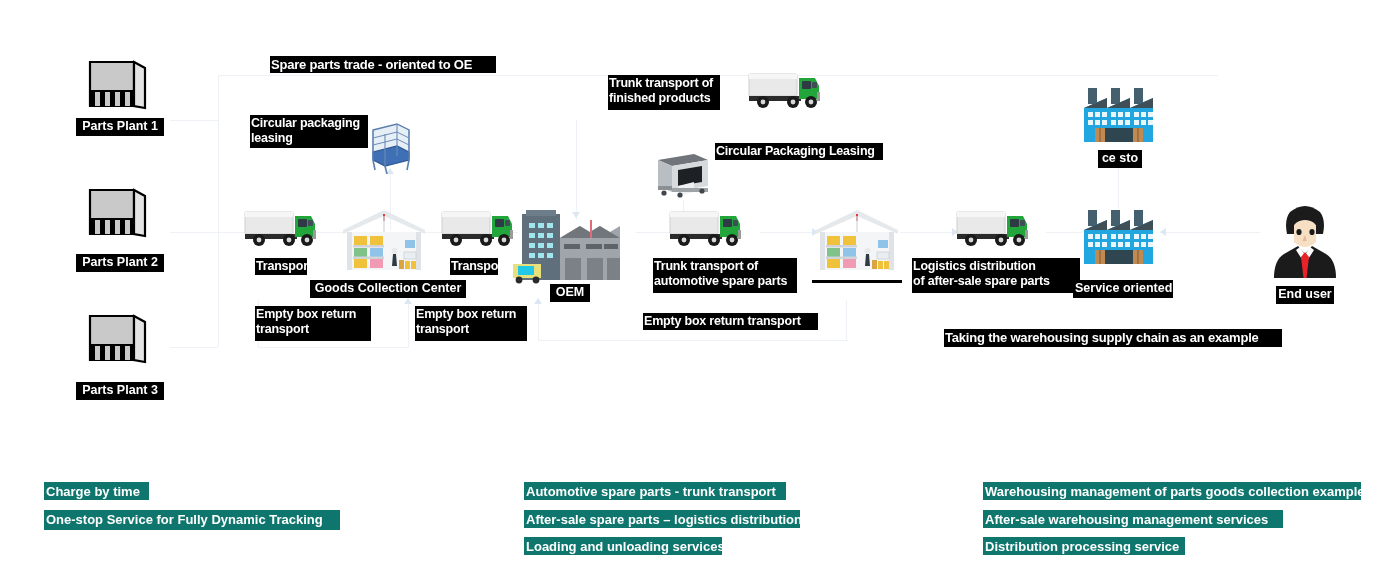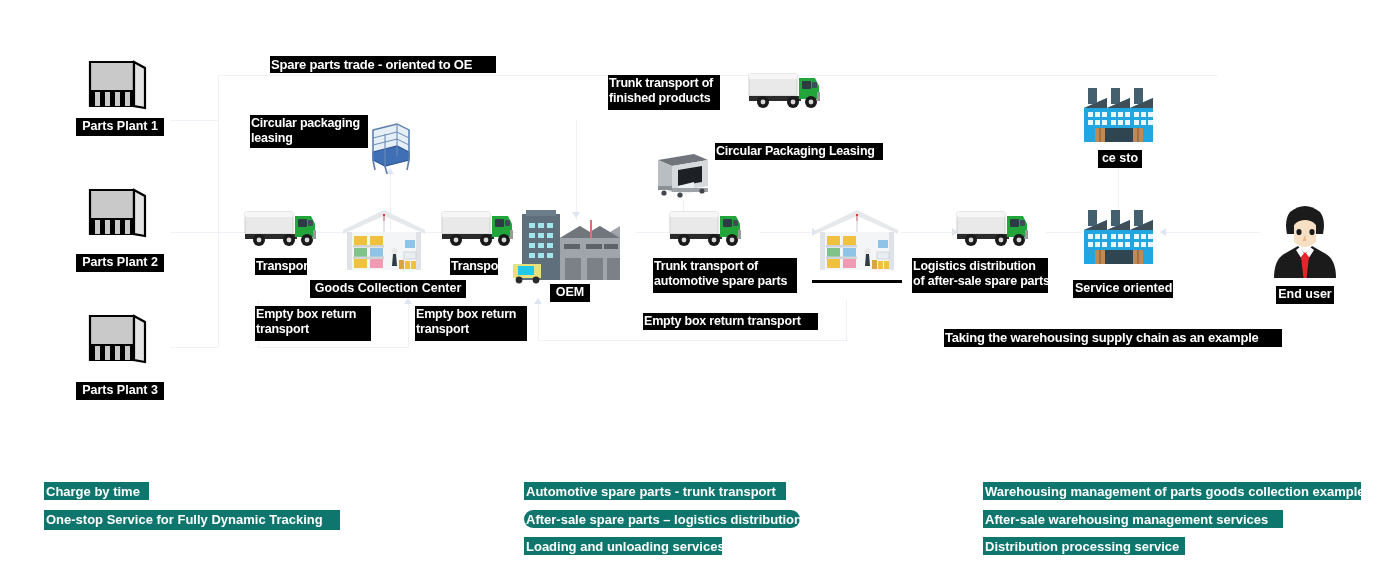--- a/index.html
+++ b/index.html
@@ -356,21 +356,21 @@
       <rect x="65" y="14" width="5" height="6" rx="1" fill="#3e4d58"></rect>
       <circle cx="16" cy="34" r="6" fill="#1a1a1a"></circle>
         <circle cx="16" cy="34" r="2.4" fill="#d8d8d8"></circle>
       <circle cx="46" cy="34" r="6" fill="#1a1a1a"></circle>
         <circle cx="46" cy="34" r="2.4" fill="#d8d8d8"></circle>
       <circle cx="64" cy="34" r="6" fill="#1a1a1a"></circle>
         <circle cx="64" cy="34" r="2.4" fill="#d8d8d8"></circle>
       <rect x="70" y="24" width="3" height="9" fill="#9a9a9a"></rect>
     </svg>
   </div>
-  <div class="lab" style="left:912px;top:258px;width:136px;height:35px;">Logistics distribution
+  <div class="lab" style="left:912px;top:258px;width:168px;height:35px;">Logistics distribution
 of after-sale spare parts</div>
 
   <div class="icon" style="left:1080px;top:86px;">
     <svg width="80" height="64" viewBox="0 0 80 64">
       <rect x="8" y="2" width="9" height="16" fill="#44606e"></rect>
       <rect x="31" y="2" width="9" height="16" fill="#44606e"></rect>
       <rect x="54" y="2" width="9" height="16" fill="#44606e"></rect>
       <path d="M4 22 L27 12 L27 56 L4 56 Z" fill="#22a6e0"></path>
       <path d="M27 22 L50 12 L50 56 L27 56 Z" fill="#22a6e0"></path>
       <path d="M50 22 L73 12 L73 56 L50 56 Z" fill="#22a6e0"></path>
@@ -458,20 +458,20 @@
     </svg>
   </div>
   <div class="cap" style="left:1276px;top:286px;width:58px;">End user</div>
 
   <div class="lab big" style="left:944px;top:329px;width:338px;height:18px;">Taking the warehousing supply chain as an example</div>
 
   <div class="srv" style="left:44px;top:482px;width:105px;height:18px;">Charge by time</div>
   <div class="srv" style="left:44px;top:510px;width:296px;height:20px;">One-stop Service for Fully Dynamic Tracking</div>
 
   <div class="srv" style="left:524px;top:482px;width:262px;height:18px;">Automotive spare parts - trunk transport</div>
-  <div class="srv" style="left:524px;top:510px;width:276px;height:18px;border-radius:9px;">After-sale spare parts – logistics distribution</div>
+  <div class="srv" style="left:524px;top:510px;width:276px;height:18px;">After-sale spare parts – logistics distribution</div>
   <div class="srv" style="left:524px;top:537px;width:198px;height:18px;">Loading and unloading services</div>
 
   <div class="srv" style="left:983px;top:482px;width:378px;height:18px;">Warehousing management of parts goods collection example</div>
   <div class="srv" style="left:983px;top:510px;width:300px;height:18px;">After-sale warehousing management services</div>
   <div class="srv" style="left:983px;top:537px;width:202px;height:18px;">Distribution processing service</div>
 
 </div>
 
 </body></html>

